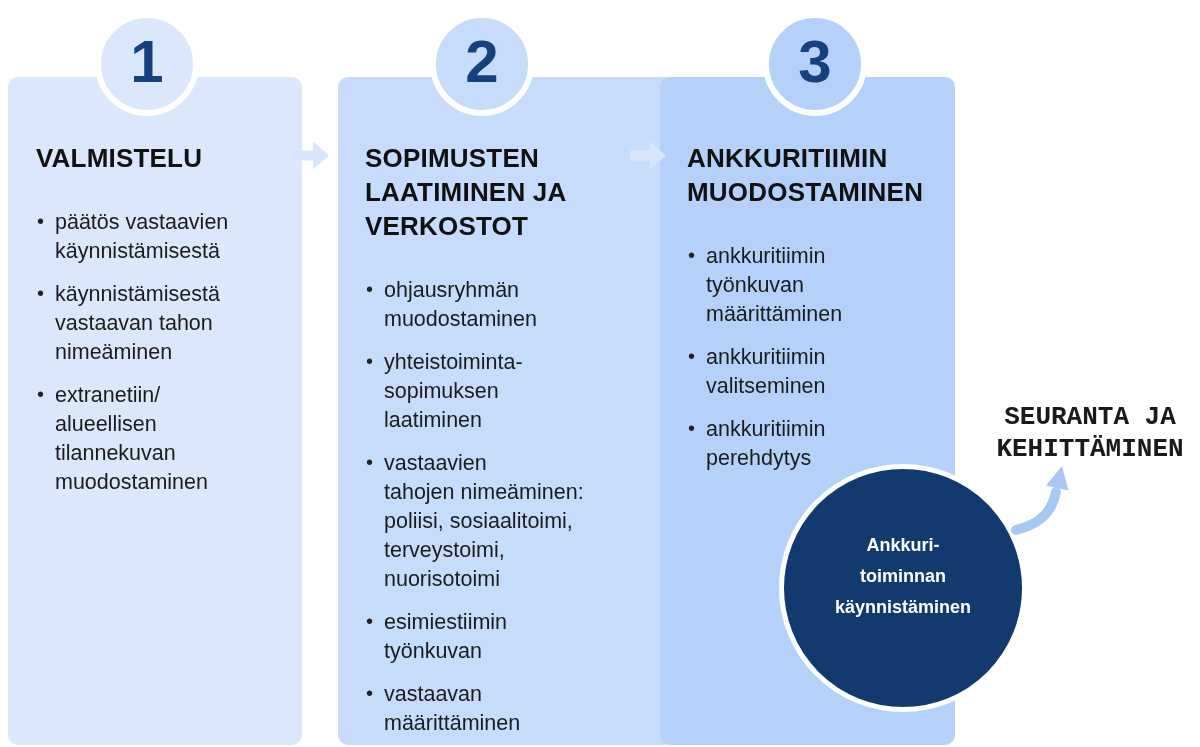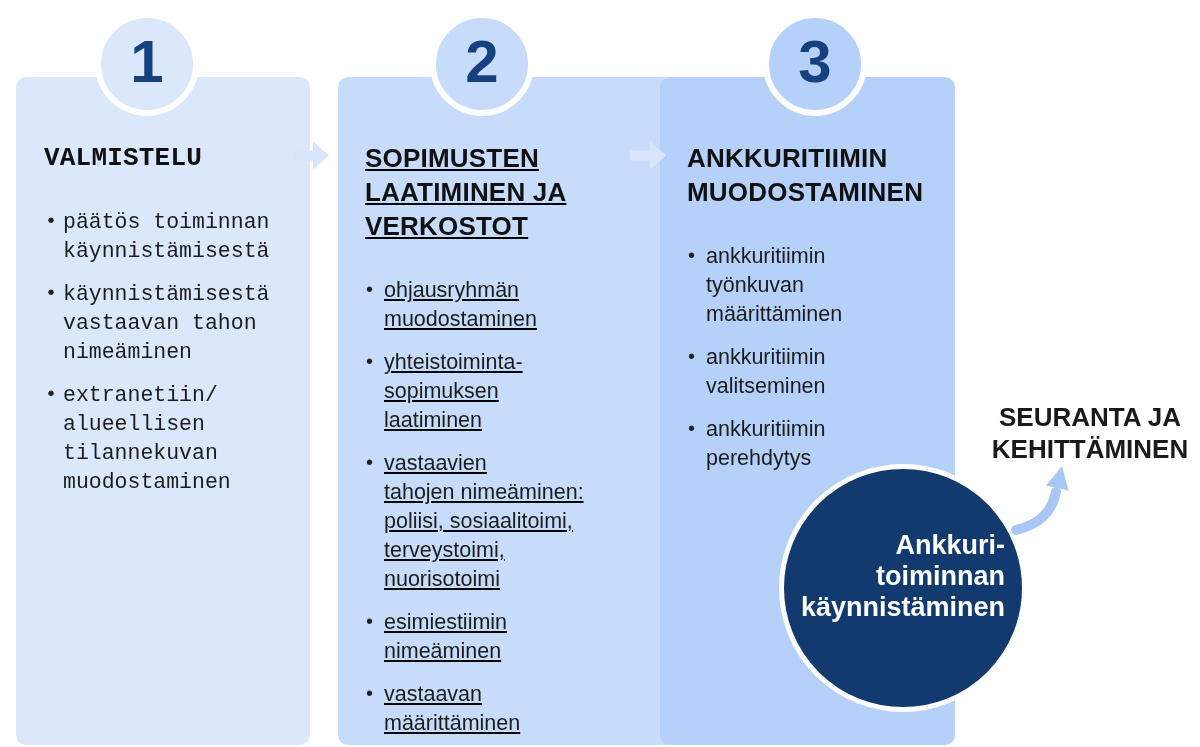--- a/index.html
+++ b/index.html
@@ -7,22 +7,22 @@
     --step-number:#17407f; --result-circle:#123a6f;
     --gap-arrow:#d9e5fb; --curved-arrow:#a7c8f4;
     --text-dark:#1c1c1c; --title:#111111;
   }
   *{margin:0;padding:0;box-sizing:border-box;}
   html,body{background:#ffffff;}
   body{font-family:"Liberation Sans","DejaVu Sans",sans-serif;}
   .canvas{position:relative;width:1200px;height:747px;background:#ffffff;overflow:hidden;}
 
   .panel{position:absolute;top:77px;height:668px;border-radius:10px;}
-  .panel-1{left:16px;width:294px;background:var(--panel-1);padding:64px 16px 0 28px;font-family:Liberation Mono, monospace;}
-  .panel-2{left:338px;width:337px;background:var(--panel-2);padding:64px 12px 0 27px;text-decoration:underline;}
+  .panel-1{left:8px;width:294px;background:var(--panel-1);padding:64px 16px 0 28px;}
+  .panel-2{left:338px;width:337px;background:var(--panel-2);padding:64px 12px 0 27px;}
   .panel-3{left:660px;width:295px;background:var(--panel-3);padding:64px 14px 8px 27px;}
 
   .panel-title{font-size:26px;font-weight:bold;color:var(--title);
     line-height:34px;white-space:pre-line;letter-spacing:.2px;}
 
   .bullet-list{list-style:none;margin:33px 0 0 0;}
   .bullet-list li{position:relative;padding-left:19px;margin-top:14px;
     font-size:21.5px;line-height:29px;color:var(--text-dark);white-space:pre-line;}
   .bullet-list li:first-child{margin-top:0;}
   .bullet-list li::before{content:"•";position:absolute;left:1px;top:-1px;
@@ -37,37 +37,37 @@
   .step-circle-2{left:430px;background:var(--panel-2);}
   .step-circle-3{left:763px;background:var(--panel-3);}
 
   .gap-arrow{position:absolute;top:141px;width:37px;height:29px;z-index:2;}
   .gap-arrow-1{left:293px;}
   .gap-arrow-2{left:630px;}
 
   .result-circle{position:absolute;left:779px;top:464px;width:248px;height:248px;
     border-radius:50%;background:var(--result-circle);border:5px solid #ffffff;
     display:flex;align-items:center;justify-content:center;z-index:4;}
-  .result-circle .label{color:#ffffff;font-weight:bold;font-size:27px;line-height:31px;
-    text-align:right;white-space:pre-line;transform:translateY(-12px);}
+  .result-circle .label{color:#ffffff;font-weight:bold;font-size:18px;line-height:31px;
+    text-align:center;white-space:pre-line;transform:translateY(-12px);}
 
   .curved-arrow{position:absolute;left:1002px;top:460px;width:70px;height:78px;z-index:5;}
 
   .followup{position:absolute;left:980px;top:401px;width:220px;text-align:center;
-    font-size:26px;font-weight:bold;color:#1a1a1a;line-height:32px;white-space:pre-line;}
+    font-size:26px;font-weight:bold;color:#1a1a1a;line-height:32px;white-space:pre-line;font-family:Liberation Mono, monospace;}
 </style>
 </head>
 <body>
 
 <div class="canvas">
 
   <section class="panel panel-1">
     <h2 class="panel-title">VALMISTELU</h2>
     <ul class="bullet-list">
-      <li>päätös toiminnan
+      <li>päätös vastaavien
 käynnistämisestä</li>
       <li>käynnistämisestä
 vastaavan tahon
 nimeäminen</li>
       <li>extranetiin/
 alueellisen
 tilannekuvan
 muodostaminen</li>
     </ul>
   </section>
@@ -81,21 +81,21 @@
 muodostaminen</li>
       <li>yhteistoiminta-
 sopimuksen
 laatiminen</li>
       <li>vastaavien
 tahojen nimeäminen:
 poliisi, sosiaalitoimi,
 terveystoimi,
 nuorisotoimi</li>
       <li>esimiestiimin
-nimeäminen</li>
+työnkuvan</li>
       <li>vastaavan
 määrittäminen</li>
     </ul>
   </section>
 
   <section class="panel panel-3">
     <h2 class="panel-title">ANKKURITIIMIN
 MUODOSTAMINEN</h2>
     <ul class="bullet-list">
       <li>ankkuritiimin

